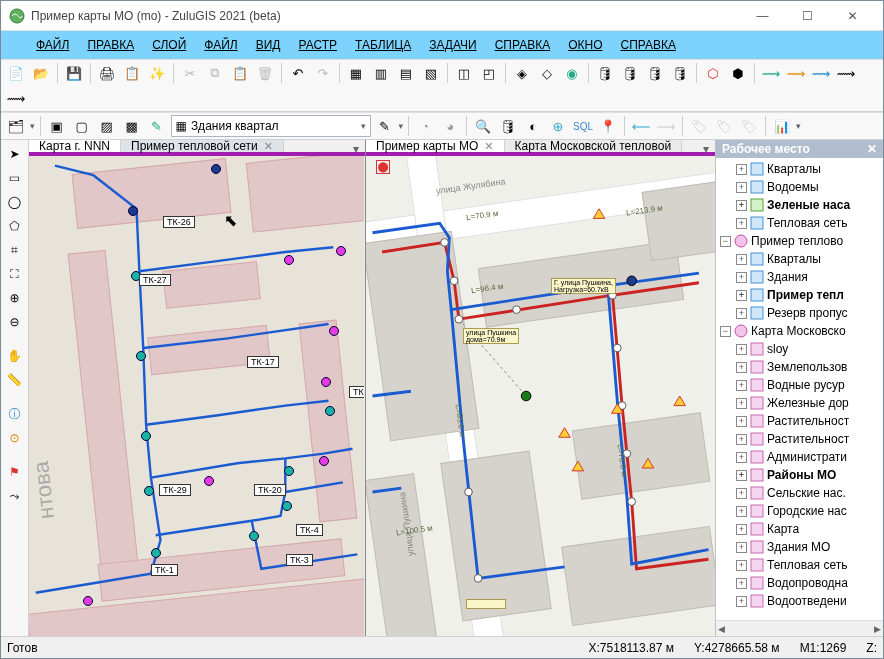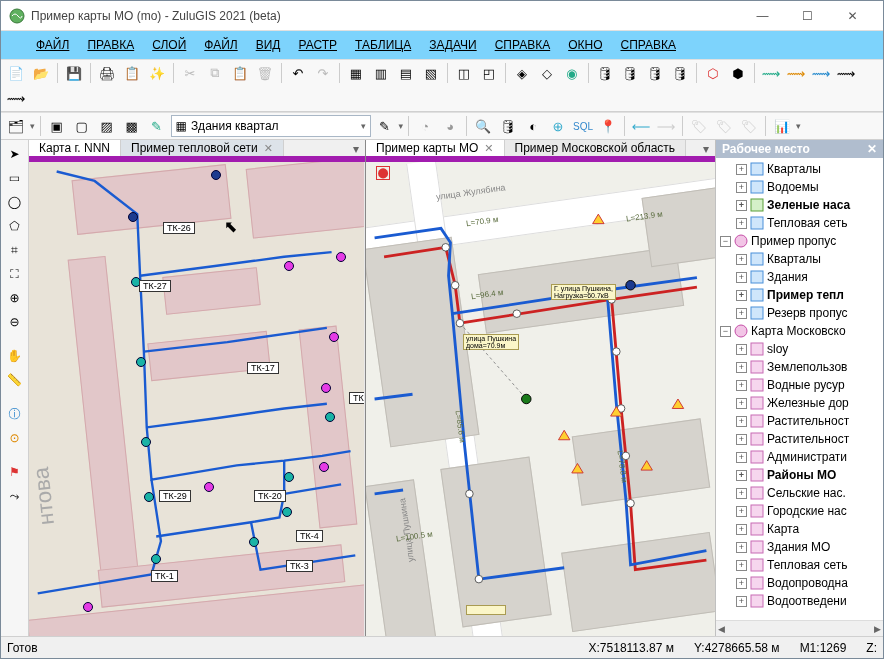--- a/index.html
+++ b/index.html
@@ -14,21 +14,21 @@
 .menu-item span.u { text-decoration: underline; }
 .toolbars { background: #f8f8f8; border-top: 1px solid #e0e0e0; border-bottom: 1px solid #d0d0d0; padding: 2px 4px; display: flex; flex-wrap: wrap; gap: 3px; align-items: center; }
 .tb-btn { width: 22px; height: 22px; display: inline-flex; align-items: center; justify-content: center; border-radius: 2px; font-size: 13px; }
 .tb-sep { width: 1px; height: 20px; background: #ccc; margin: 0 2px; }
 .combo { display: inline-flex; align-items: center; border: 1px solid #a9b7c6; background: #fff; height: 22px; padding: 0 4px; min-width: 200px; }
 .combo input { border: none; outline: none; font-size: 12px; width: 100%; }
 .main-area { flex: 1; display: flex; background: #e8e8e8; overflow: hidden; }
 .left-tools { width: 28px; background: #f6f6f6; border-right: 1px solid #d0d0d0; display: flex; flex-direction: column; align-items: center; padding-top: 4px; gap: 4px; }
 .left-tools .tool { width: 20px; height: 20px; display: flex; align-items: center; justify-content: center; font-size: 12px; }
 .workspace { flex: 1; display: flex; flex-direction: column; }
-.tab-row { display: flex; height: 22px; background: #f0f0f0; border-bottom: 6px solid #a21caf; }
+.tab-row { display: flex; height: 16px; background: #f0f0f0; border-bottom: 4px solid #a21caf; }
 .tab { padding: 2px 10px; border-right: 1px solid #d0d0d0; display: flex; align-items: center; gap: 6px; background: #eaeaea; }
 .tab.active { background: #fff; }
 .tab .close { color: #888; font-size: 11px; }
 .drop-arrow { margin-left: auto; padding: 2px 6px; color: #666; }
 .map-pane { position: relative; background: #e8e3d8; overflow: hidden; }
 .map-left { width: 335px; }
 .map-right { flex: 1; }
 .side-panel { width: 168px; background: #fff; border-left: 1px solid #c0c0c0; display: flex; flex-direction: column; }
 .panel-header { background: #b0bdce; color: #fff; font-weight: bold; padding: 2px 6px; display: flex; justify-content: space-between; }
 .tree { flex: 1; overflow: hidden; font-size: 12px; padding: 2px 0; }
@@ -267,21 +267,21 @@
         </div>
       </div>
 
       <div style="flex:1;display:flex;flex-direction:column">
         <div class="tab-row">
           <div class="tab active">
               <span>Пример карты МО</span>
               <span class="close">✕</span>
             </div>
           <div class="tab">
-              <span>Пример Московской область</span>
+              <span>Карта Московской тепловой</span>
             </div>
           <div class="drop-arrow">▾</div>
         </div>
         <div class="map-pane map-right right-bg" style="flex:1">
 
           <div class="road" style="left:-20px;top:40px;width:400px;height:30px;transform:rotate(-8deg)"></div>
           <div class="road-v" style="left:40px;top:0;width:30px;height:500px;transform:rotate(-8deg);transform-origin:top"></div>
 
           <div class="bld-gray" style="left:10px;top:80px;width:90px;height:200px;transform:rotate(-8deg)"></div>
           <div class="bld-gray" style="left:115px;top:98px;width:200px;height:60px;transform:rotate(-8deg)"></div>
@@ -395,21 +395,21 @@
           </span>
           <span>Тепловая сеть</span>
         </div>
         <div class="tree-row" style="padding-left: 4px;">
           <span class="pm">−</span>
           <span class="ic">
             <svg width="14" height="14">
               <circle cx="7" cy="7" r="6" fill="#f2c5e6" stroke="#c54fa8"></circle>
             </svg>
           </span>
-          <span>Пример пропус</span>
+          <span>Пример теплово</span>
         </div>
         <div class="tree-row" style="padding-left: 20px;">
           <span class="pm">+</span>
           <span class="ic">
             <svg width="14" height="14">
               <rect x="1" y="1" width="12" height="12" fill="#cfe6fb" stroke="#4a90d9"></rect>
             </svg>
           </span>
           <span>Кварталы</span>
         </div>

